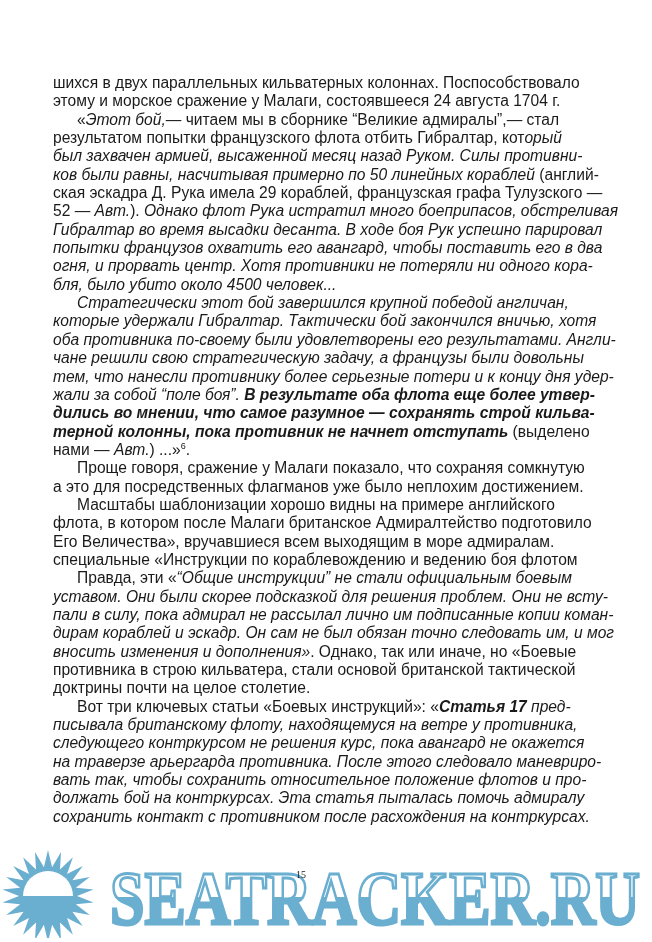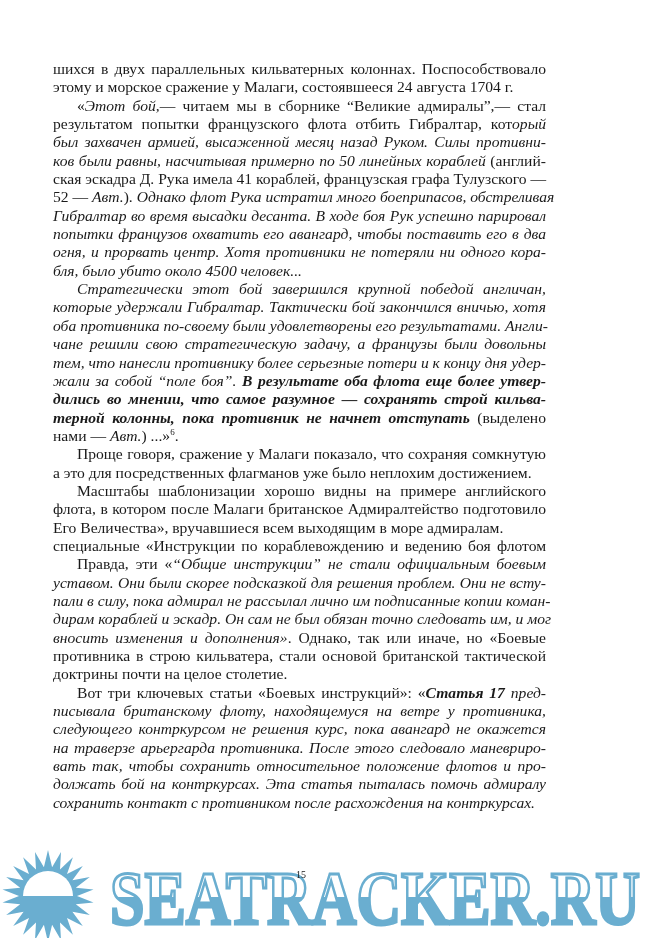--- a/index.html
+++ b/index.html
@@ -1,19 +1,19 @@
 <!DOCTYPE html>
 <html><head>
 <meta charset="utf-8">
 <style>
   html, body { margin: 0; padding: 0; background: #ffffff; }
   body { width: 652px; height: 942px; position: relative; overflow: hidden; }
   .page {
-    position: absolute; left: 53px; top: 60px; width: 493px;
-    font-family: Liberation Serif, serif; font-size: 15.6px; line-height: 18.35px;
+    position: absolute; left: 53px; top: 74px; width: 493px;
+    font-family: Liberation Sans, sans-serif; font-size: 15.6px; line-height: 18.35px;
     color: #1a1a1a;
   }
   .line {
     display: block; height: 18.35px; white-space: nowrap;
     text-align: justify; text-align-last: justify;
   }
   .line.last { text-align-last: left; }
   .line.indent { padding-left: 24px; }
   .seg { display: inline; }
   .it { font-style: italic; }
@@ -33,21 +33,21 @@
 <div class="page" id="page">
     <div>
       <span class="line"><span>шихся в двух параллельных кильватерных колоннах. Поспособствовало</span></span>
       <span class="line last"><span>этому и морское сражение у Малаги, состоявшееся 24 августа 1704 г.</span></span>
     </div>
     <div>
       <span class="line indent"><span>«</span><span class="seg it">Этот бой,</span><span>— читаем мы в сборнике “Великие адмиралы”,— стал</span></span>
       <span class="line"><span>результатом попытки французского флота отбить Гибралтар, кот</span><span class="seg it">орый</span></span>
       <span class="line"><span class="seg it">был захвачен армией, высаженной месяц назад Руком. Силы противни-</span></span>
       <span class="line"><span class="seg it">ков были равны, насчитывая примерно по 50 линейных кораблей</span><span> (англий-</span></span>
-      <span class="line"><span>ская эскадра Д. Рука имела 41 кораблей, французская графа Тулузского —</span></span>
+      <span class="line"><span>ская эскадра Д. Рука имела 29 кораблей, французская графа Тулузского —</span></span>
       <span class="line"><span>52 — </span><span class="seg it">Авт.</span><span>). </span><span class="seg it">Однако флот Рука истратил много боеприпасов, обстреливая</span></span>
       <span class="line"><span class="seg it">Гибралтар во время высадки десанта. В ходе боя Рук успешно парировал</span></span>
       <span class="line"><span class="seg it">попытки французов охватить его авангард, чтобы поставить его в два</span></span>
       <span class="line"><span class="seg it">огня, и прорвать центр. Хотя противники не потеряли ни одного кора-</span></span>
       <span class="line last"><span class="seg it">бля, было убито около 4500 человек...</span></span>
     </div>
     <div>
       <span class="line indent"><span class="seg it">Стратегически этот бой завершился крупной победой англичан,</span></span>
       <span class="line"><span class="seg it">которые удержали Гибралтар. Тактически бой закончился вничью, хотя</span></span>
       <span class="line"><span class="seg it">оба противника по-своему были удовлетворены его результатами. Англи-</span></span>

